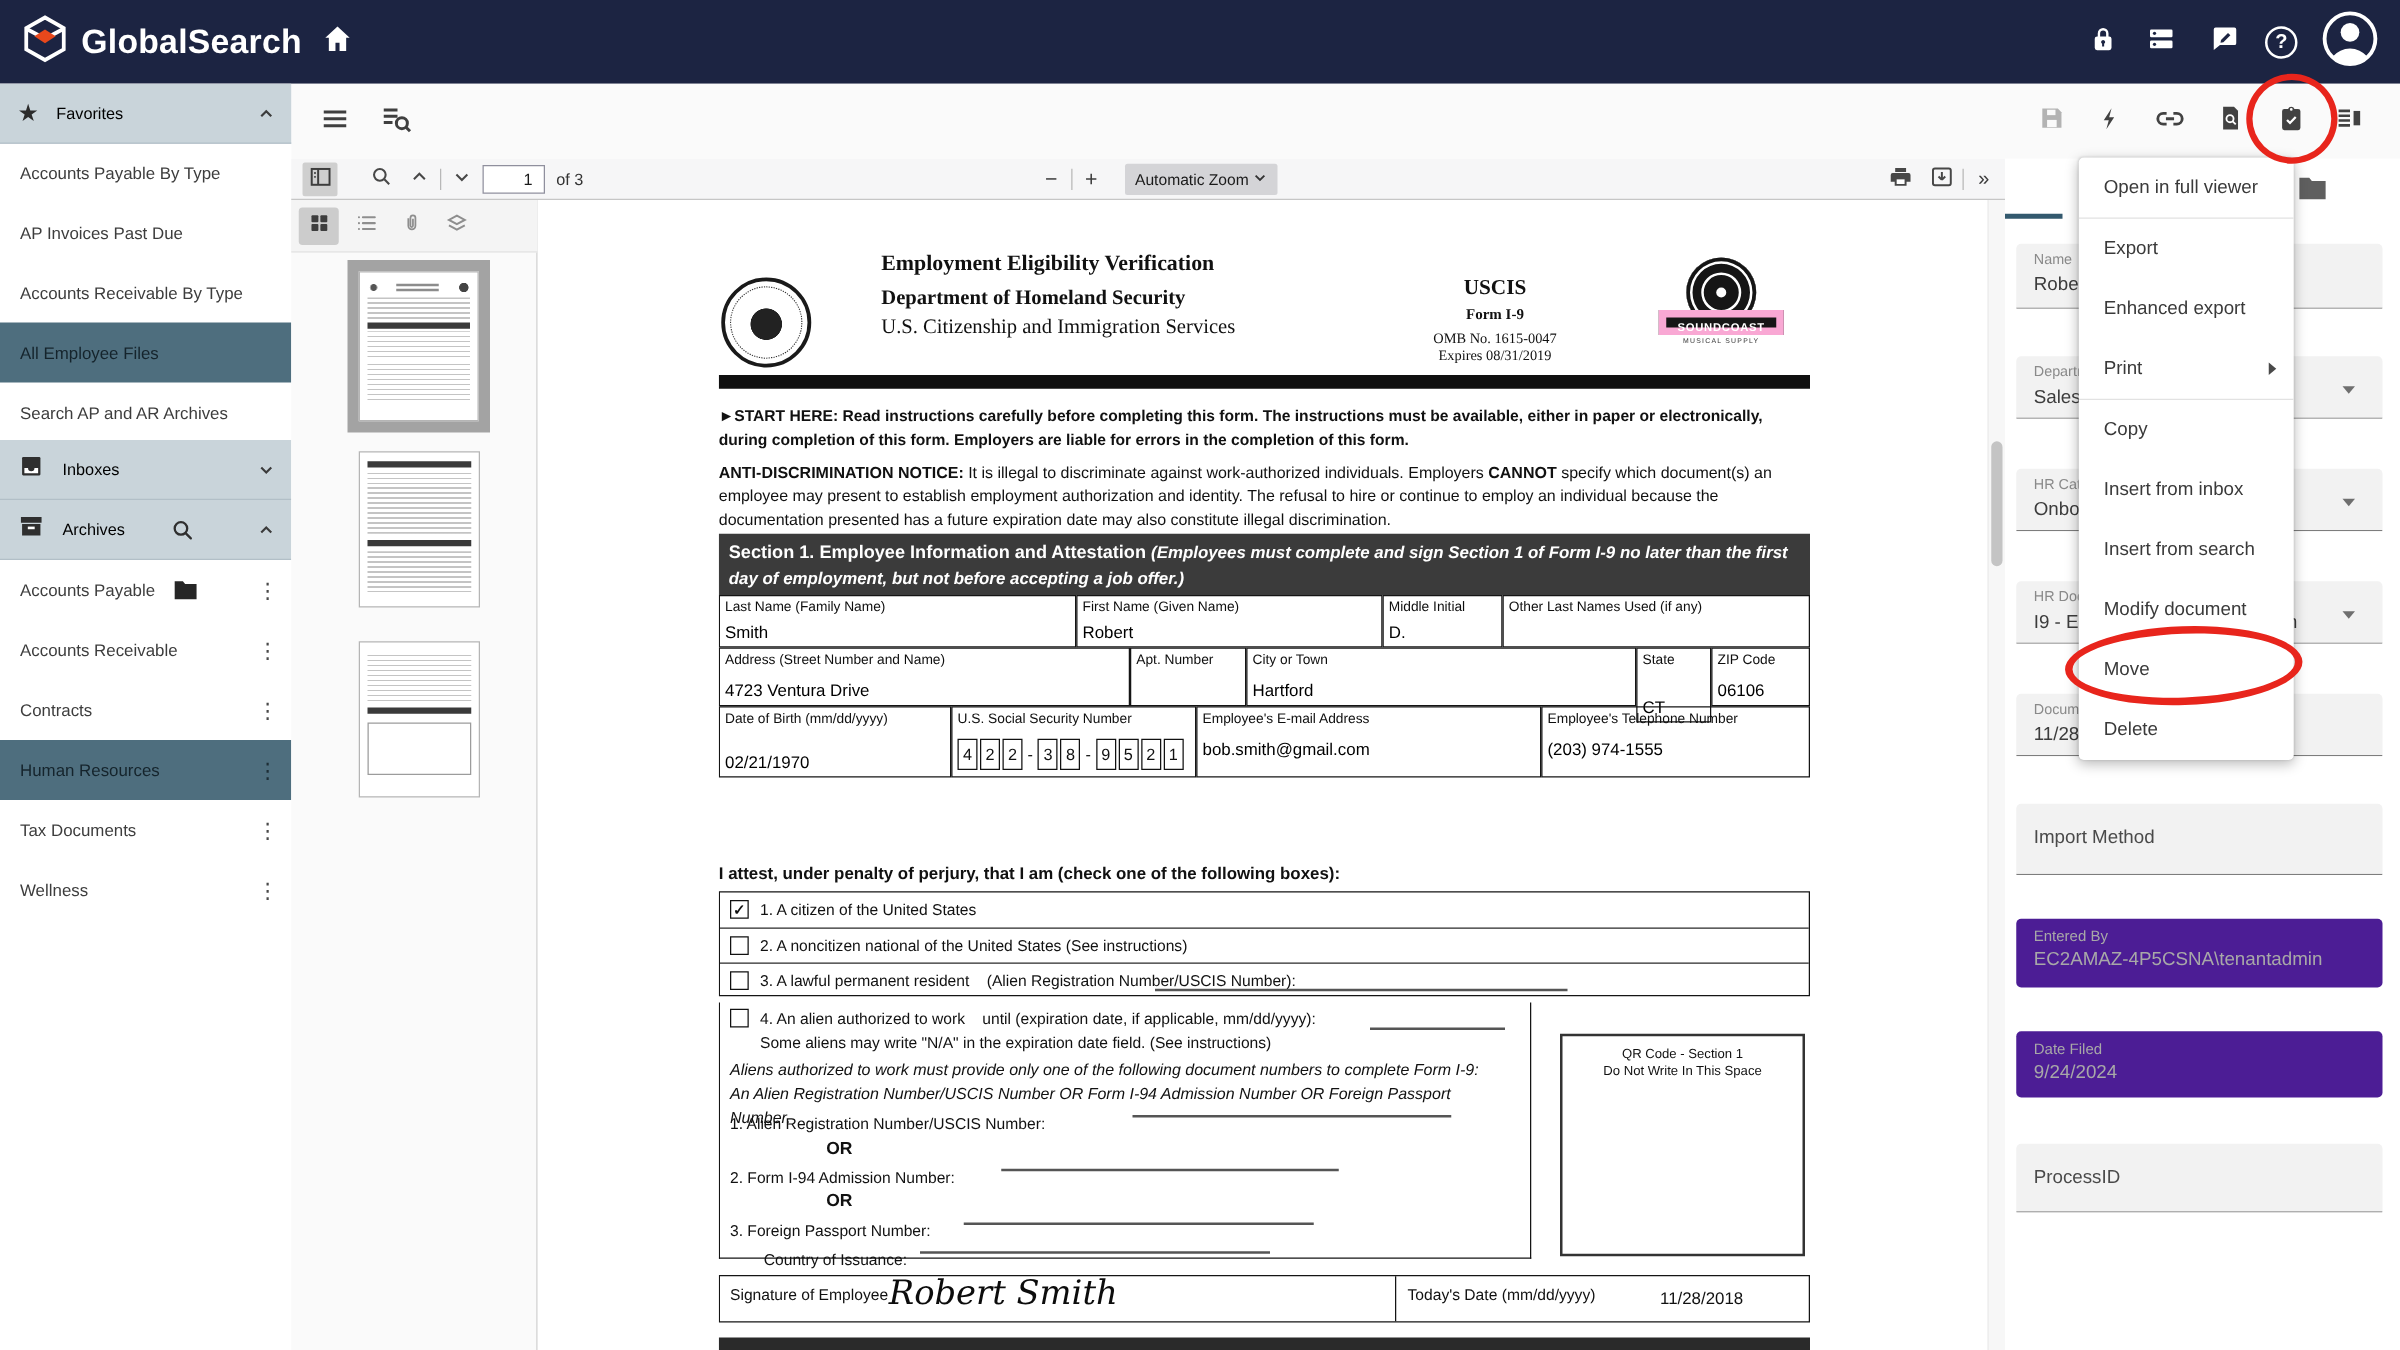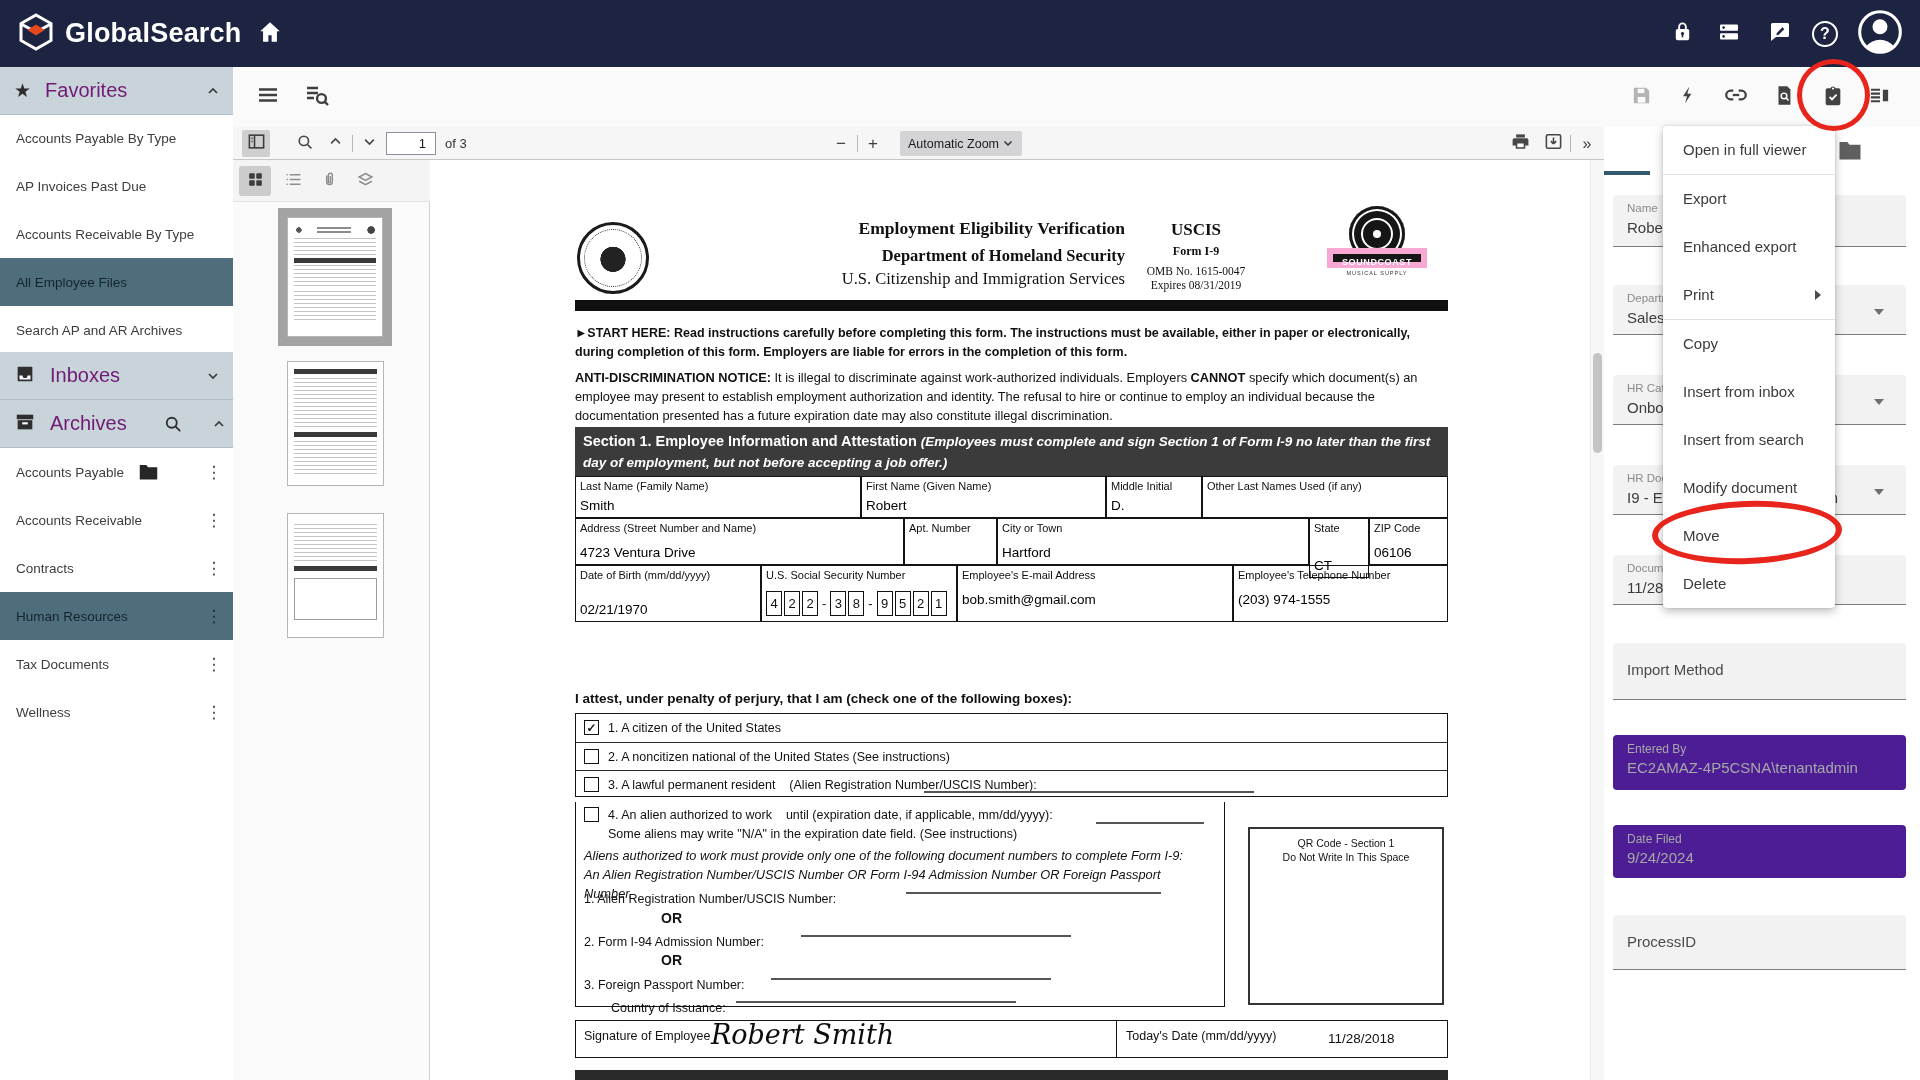--- a/index.html
+++ b/index.html
@@ -14,21 +14,21 @@
   .hdr-btn { position:absolute; top:0; height:67px; width:40px; display:flex; align-items:center; justify-content:center; cursor:pointer; }
 
   
   .sec-bar { position:absolute; left:233px; top:67px; width:1687px; height:60px; background:#fafafa; }
   .sec-btn { position:absolute; width:36px; height:36px; top:79px; display:flex; align-items:center; justify-content:center; cursor:pointer; }
 
   
   .sidebar { position:absolute; left:0; top:67px; width:233px; height:1013px; background:#fff; }
   .side-sec { position:absolute; left:0; width:233px; height:48px; background:#c9d4da; border-bottom:1px solid #b2bfc7;
     display:flex; align-items:center; padding:0 12px 0 14px; gap:14px; cursor:pointer; }
-  .side-sec .sec-label { font-size:20px; color:#701a75; flex:0 0 auto; }
+  .side-sec .sec-label { font-size:13px; color:#000000; flex:0 0 auto; }
   .side-item { position:absolute; left:0; width:233px; height:48px; display:flex; align-items:center;
     padding:0 10px 0 16px; font-size:13.5px; color:#3d3d3d; cursor:pointer; }
   .side-item.selected { background:#4e6e7e; color:#15242c; }
   .side-item .grow { flex:1; }
   .kebab { font-size:17px; color:#4a4a4a; width:18px; text-align:center; cursor:pointer; }
   .star-glyph { font-size:19px; color:#2b2b2b; }
   .chev { display:flex; }
 
   
   .pdf-toolbar { position:absolute; left:233px; top:127px; width:1371px; height:33px; background:#f6f6f7;
@@ -67,21 +67,21 @@
   .pdf-area { position:absolute; left:431px; top:160px; width:1157px; height:920px; background:#fff; }
   .scroll-track { position:absolute; left:1590px; top:160px; width:14px; height:920px; background:#f7f7f7; border-left:1px solid #ececec; }
   .scroll-thumb { position:absolute; left:2px; top:193px; width:9px; height:100px; background:#c4c4c4; border-radius:5px; cursor:grab; }
 
   .form-content { position:absolute; left:575px; top:170px; width:873px; height:910px; overflow:hidden;
     color:#111; font-family:"Liberation Sans", sans-serif; }
   .serif { font-family:"Liberation Serif", serif; }
   .seal { position:absolute; left:2px; top:52px; width:72px; height:72px; border:3px solid #1a1a1a; border-radius:50%;
     background:radial-gradient(circle at 50% 52%, #222 26%, transparent 27%); }
   .seal::after { content:""; position:absolute; inset:4px; border:1.5px dotted #333; border-radius:50%; }
-  .f-titles { position:absolute; left:130px; top:48px; width:420px; text-align:right; }
+  .f-titles { position:absolute; left:130px; top:30px; width:420px; text-align:left; }
   .f-t1 { font-size:17.5px; font-weight:bold; }
   .f-t2 { font-size:16.5px; font-weight:bold; margin-top:7px; }
   .f-t3 { font-size:16.5px; margin-top:3px; }
   .f-uscis { position:absolute; left:536px; top:50px; width:170px; text-align:center; }
   .f-u1 { font-size:17px; font-weight:bold; }
   .f-u2 { font-size:12px; font-weight:bold; margin-top:4px; }
   .f-u3 { font-size:11.5px; margin-top:6px; }
   .f-u4 { font-size:11.5px; margin-top:2px; }
   .f-logo { position:absolute; left:752px; top:36px; width:100px; height:96px; }
   .fl-disc { position:absolute; left:22px; top:0; width:56px; height:56px; border-radius:50%; background:#161616;

